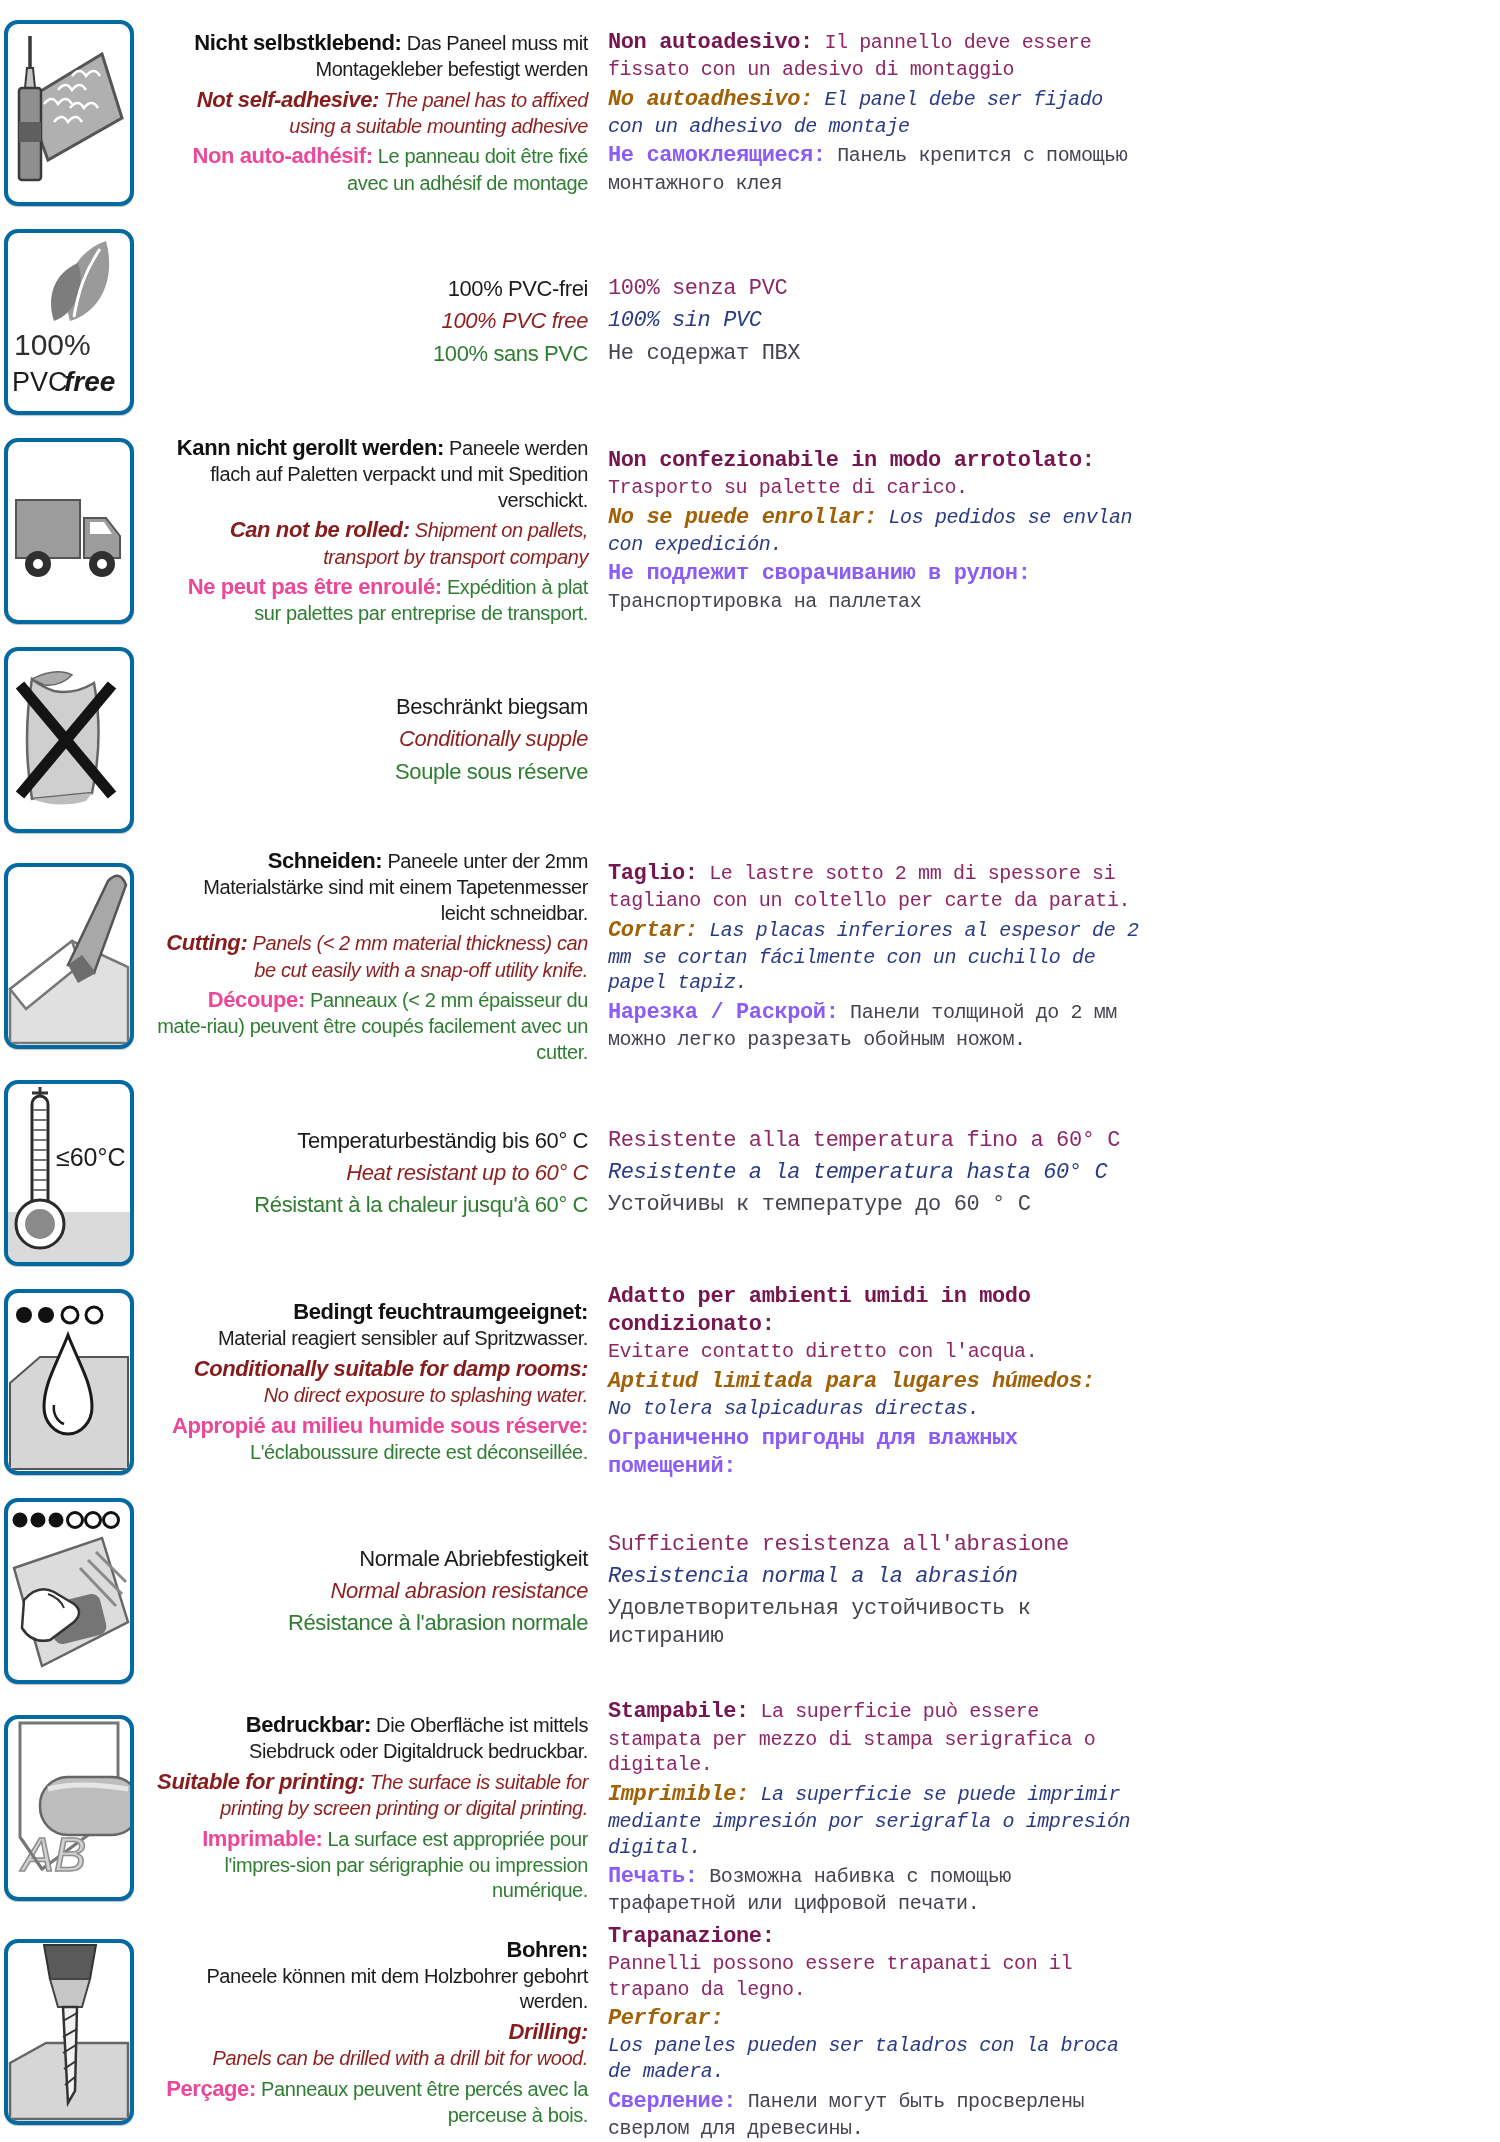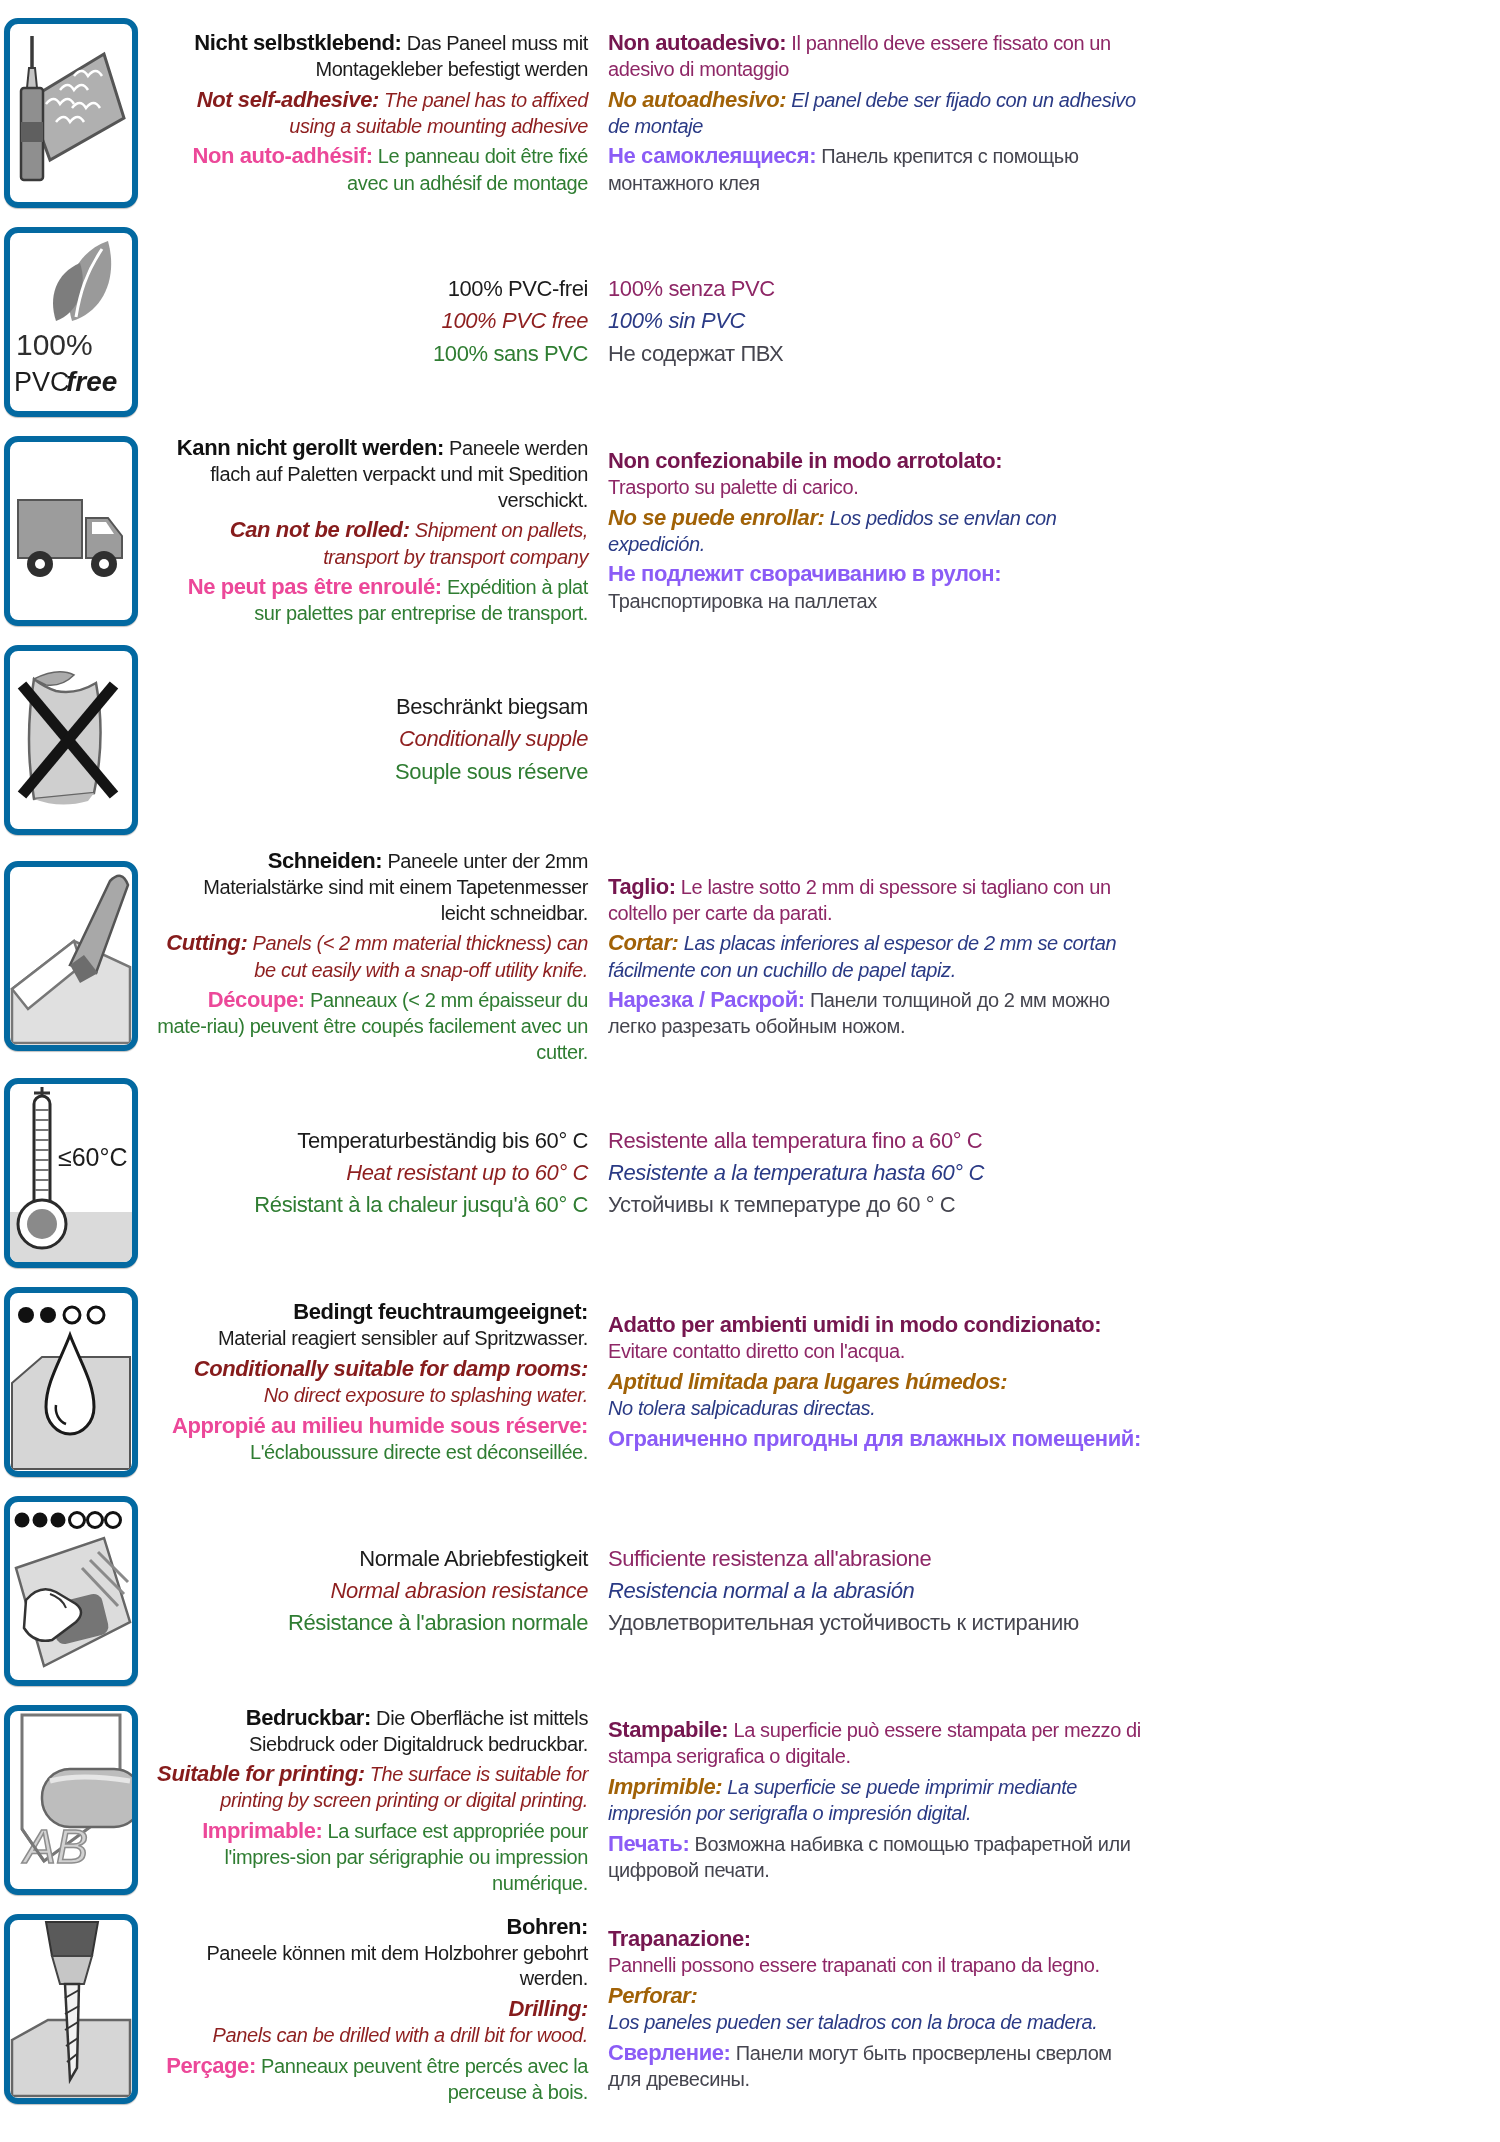--- a/index.html
+++ b/index.html
@@ -1,24 +1,24 @@
 <!DOCTYPE html>
 <html><head>
 <meta charset="utf-8">
 <style>
   html,body{margin:0;padding:0;background:#ffffff;}
   body{width:1500px;font-family:"Liberation Sans",sans-serif;}
   .sheet{width:1500px;padding:8px 0 8px 4px;box-sizing:border-box;background:#fff;}
   .row{display:flex;align-items:center;min-height:209px;}
   .icon-cell{flex:0 0 152px;display:flex;justify-content:flex-start;align-items:center;}
-  .icon-box{width:122px;height:178px;border:6px solid #0369a1;border-radius:14px;background:#fff;overflow:hidden;box-shadow:0 1px 1px rgba(0,0,0,.25);}
+  .icon-box{width:122px;height:178px;border:4px solid #0369a1;border-radius:14px;background:#fff;overflow:hidden;box-shadow:0 1px 1px rgba(0,0,0,.25);}
   .icon-box svg{display:block;}
   .col{box-sizing:border-box;}
   .col-left{flex:0 0 446px;padding-right:14px;text-align:right;}
-  .col-right{flex:0 0 540px;padding-left:6px;}
+  .col-right{flex:0 0 540px;padding-left:6px;font-family:Liberation Mono, monospace;}
   p.line{margin:3px 0;font-size:20px;line-height:1.28;letter-spacing:-0.4px;}
   p.solo{font-size:22px;margin:4px 0;}
   .lead{font-weight:bold;font-size:22px;}
   .nl{display:block;}
   .de{color:#1c1c1c}.de .lead{color:#111}
   .en{color:#8e1f1f;font-style:italic}.en .lead{color:#861c1c}
   .fr{color:#2f7d32}.fr .lead{color:#ec4899}
   .it{color:#8e2766}.it .lead{color:#75164f}
   .es{color:#2a3a85;font-style:italic}.es .lead{color:#a16207}
   .ru{color:#45454f}.ru .lead{color:#8b5cf6}

